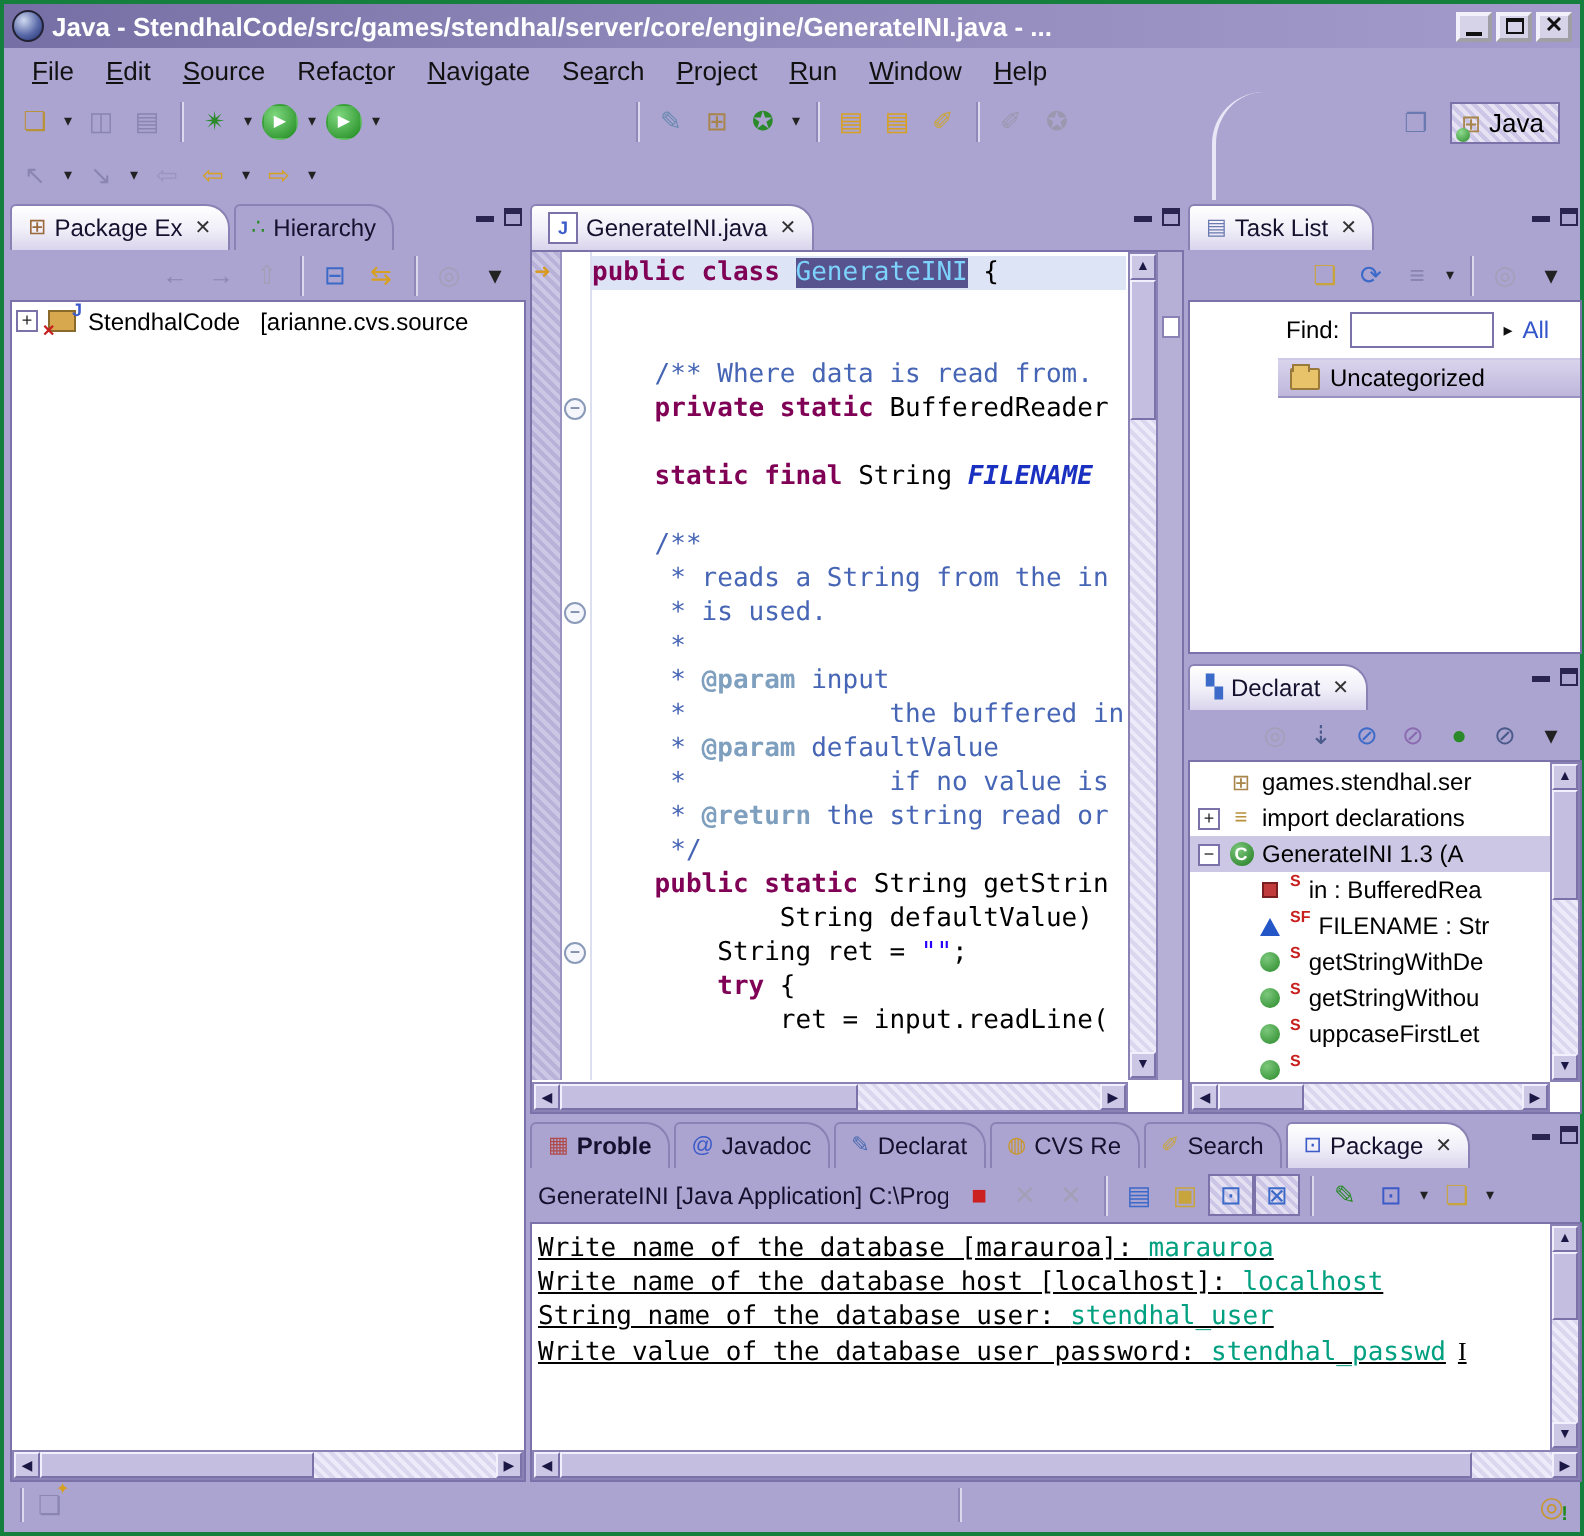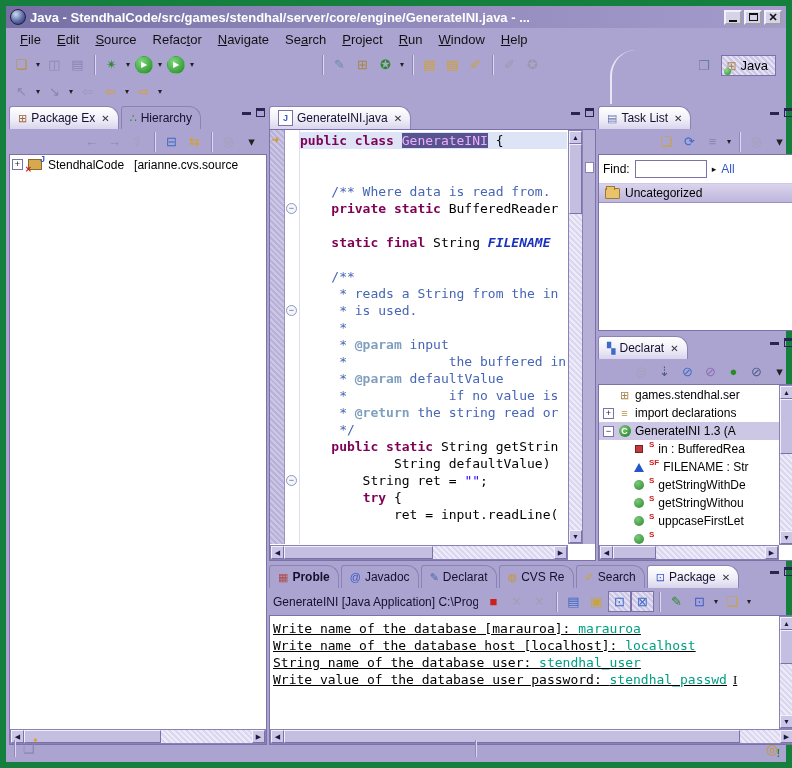--- a/index.html
+++ b/index.html
@@ -1,18 +1,18 @@
 <!DOCTYPE html>
 <html><head>
 <meta charset="utf-8">
 <style>
   html,body{margin:0;padding:0;width:792px;height:768px;overflow:hidden;
     font-family:"Liberation Sans",sans-serif;}
   .window{position:relative;width:792px;height:768px;background:#aba4d0;
-    border:6px solid #15803d;box-sizing:border-box;}
+    border:2px solid #15803d;box-sizing:border-box;}
   
   .titlebar{position:absolute;left:0;top:0;right:0;height:22px;
     background:linear-gradient(90deg,#766fa5,#8d86b8 40%,#a29bcb);
     display:flex;align-items:center;padding:0 4px;color:#fff;}
   .app-icon{width:16px;height:16px;border-radius:50%;
     background:radial-gradient(circle at 35% 30%,#cfd8f0,#5a6aa8 55%,#1d2a6a);
     border:1px solid #223;box-sizing:border-box;margin-right:4px;flex:0 0 auto;}
   .title-text{font-size:13px;font-weight:bold;white-space:nowrap;overflow:hidden;flex:1;}
   .win-controls{display:flex;gap:2px;margin-left:4px;}
   .win-btn{width:18px;height:15px;background:#d6d2e8;border:2px outset #f2f0fa;
@@ -92,26 +92,26 @@
   .curline-bg{position:absolute;left:15px;right:28px;top:2px;height:17px;background:#dde4f6;}
   .cl{height:17px;white-space:pre;font-family:"DejaVu Sans Mono","Liberation Mono",monospace;
     font-size:13px;line-height:17px;position:relative;}
   .code-lines{position:absolute;left:0;top:2px;right:0;}
   .c-kw{color:#7f0055;font-weight:bold;}
   .c-pl{color:#000;}
   .c-doc{color:#4665b4;}
   .c-tag{color:#7f9fbf;font-weight:bold;}
   .c-str{color:#2a00ff;}
   .c-fld{color:#1a30c0;font-weight:bold;font-style:italic;}
-  .c-sel{background:#57538e;color:#f0abfc;}
+  .c-sel{background:#57538e;color:#7dd3fc;}
   .ovr-ruler{position:absolute;right:0;top:0;bottom:16px;width:12px;background:#b6afd6;border-left:1px solid #8a82b4;}
   .ovr-mark{position:absolute;left:2px;top:32px;width:7px;height:9px;background:#fff;border:1px solid #8a82b4;}
   
   #task-panel{left:592px;top:99px;width:197px;height:226px;}
-  #task-panel .panel-body{top:49px;}
+  #task-panel .panel-body{top:49px;padding-left:44px;}
   .find-row{display:flex;align-items:center;gap:5px;padding:5px 4px;font-size:12px;background:#fff;}
   .find-row input{width:72px;height:18px;border:1px solid #7a72a8;box-sizing:border-box;font-size:12px;
     font-family:"Liberation Sans",sans-serif;}
   .find-arrow{font-size:9px;color:#111;}
   .link{color:#3355cc;}
   .category-row{display:flex;align-items:center;gap:5px;padding:2px 6px;font-size:12px;
     background:linear-gradient(#d9d4ec,#beb7dc);border-top:1px solid #cfc9e8;border-bottom:1px solid #9a93c2;}
   .folder-icon{position:relative;width:15px;height:11px;background:#e8c36a;border:1px solid #9a7a3a;
     border-radius:1px;box-sizing:border-box;}
   .folder-icon::before{content:"";position:absolute;left:0;top:-3px;width:7px;height:3px;background:#e8c36a;

